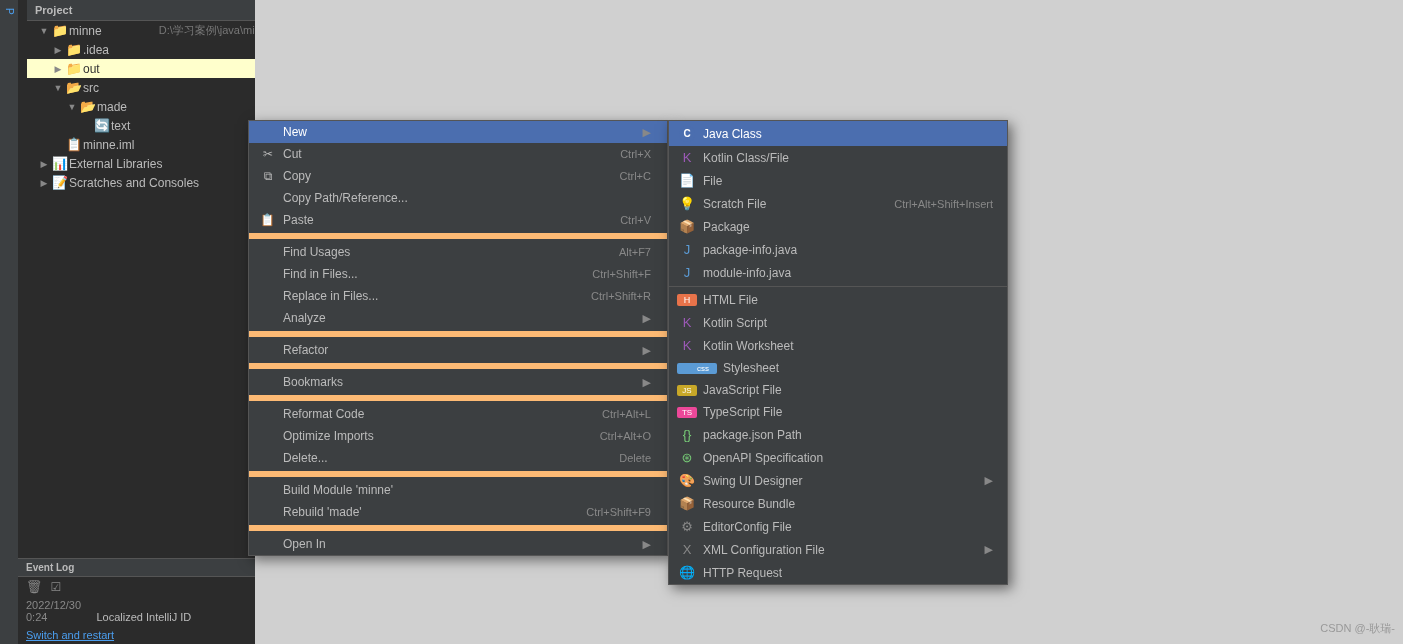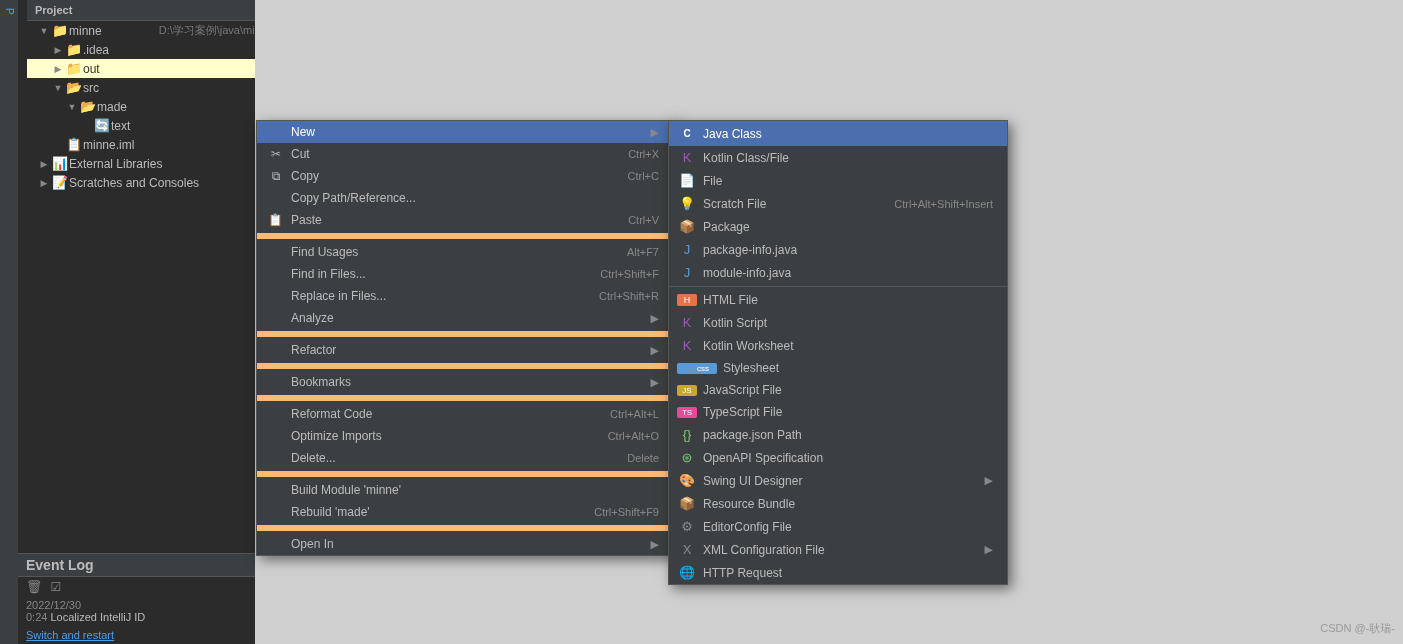--- a/index.html
+++ b/index.html
@@ -77,43 +77,43 @@
       left: 0;
       bottom: 0;
       width: 255px;
       background: #2b2b2b;
       border-top: 1px solid #555;
     }
     .event-log-title {
       background: #3c3f41;
       color: #bbbbbb;
       padding: 3px 8px;
-      font-size: 14px;
+      font-size: 10px;
       font-weight: bold;
       border-bottom: 1px solid #555;
     }
     .event-log-item {
       padding: 3px 8px;
       color: #bbbbbb;
       font-size: 11px;
     }
     .event-log-item .timestamp { color: #888; }
-    .event-log-item .log-text { color: #bbbbbb; }
+    .event-log-item .log-text { color: #bbbbbb; margin-left: 46px; }
     .event-log-actions {
       display: flex;
       align-items: center;
       padding: 2px 8px;
       gap: 8px;
     }
     .trash-icon { color: #888; cursor: pointer; font-size: 13px; }
 
     
     .context-menu {
       position: absolute;
-      left: 256px;
+      left: 248px;
       top: 120px;
       width: 420px;
       background: #3c3f41;
       border: 1px solid #555;
       box-shadow: 4px 4px 12px rgba(0,0,0,0.5);
       color: #bbbbbb;
       font-size: 12px;
       z-index: 100;
     }
 

